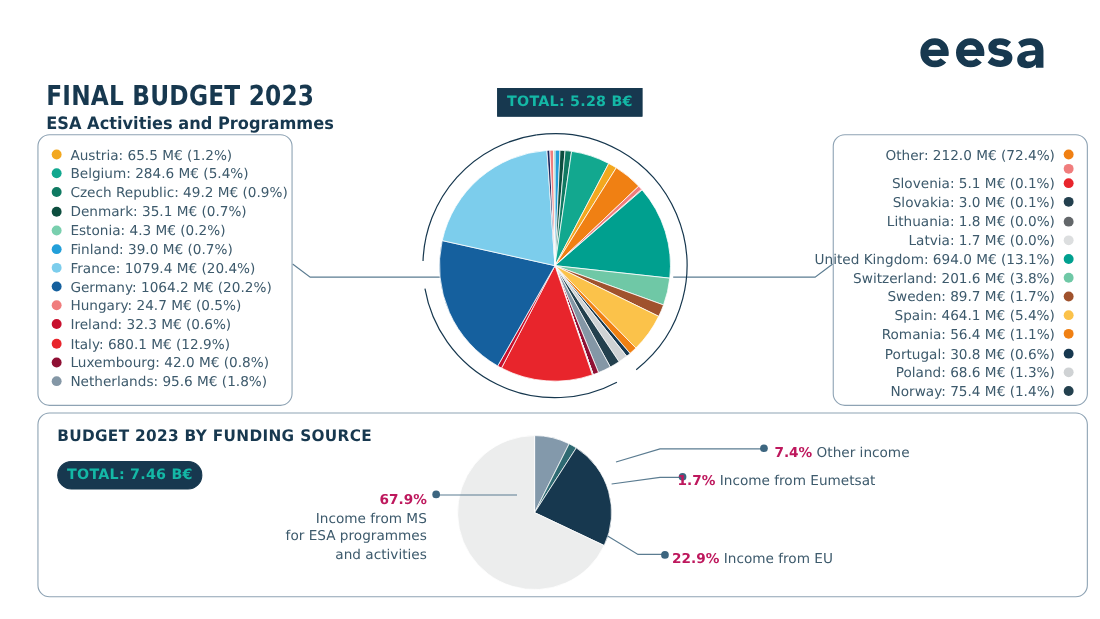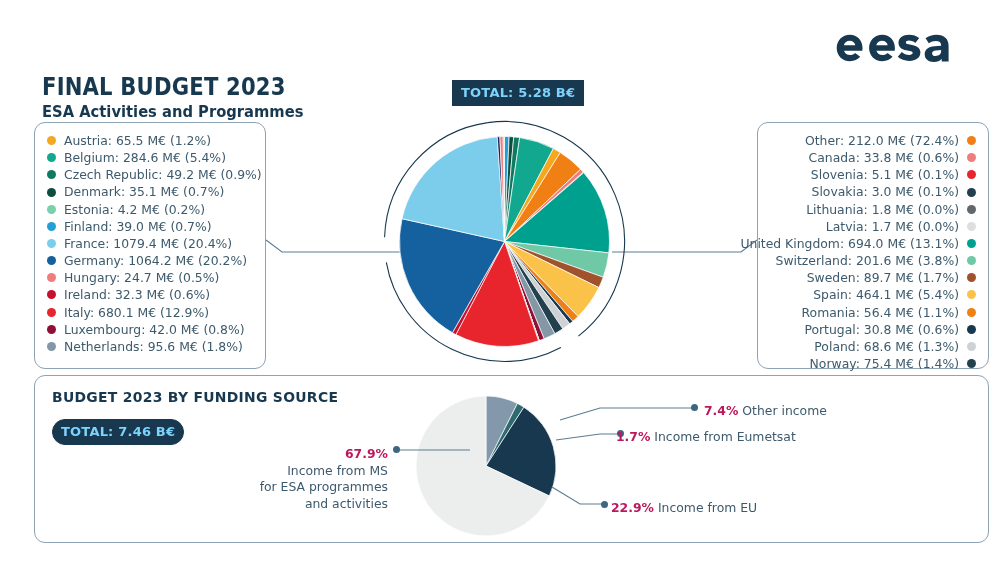--- a/index.html
+++ b/index.html
@@ -28,21 +28,21 @@
   }
   .subtitle{
     position:absolute;left:42px;top:105px;
     font-size:15.5px;font-weight:700;color:#17384f;line-height:1;
     transform:scaleX(.95);transform-origin:left center;
   }
 
   
   .badge{
     position:absolute;
-    background:#17384f;color:#7dd3fc;
+    background:#17384f;color:#14b8a6;
     font-size:13px;font-weight:700;
     padding:4px 8px 5px 8px;
     letter-spacing:.2px;
     border:1px solid #17384f;
     white-space:nowrap;
   }
   #badge-main{left:452px;top:80px;}
   #badge-funding{left:52px;top:419px;border-radius:13px;}
 
   
@@ -139,21 +139,21 @@
         <li class="legend-item">
           <span class="dot" style="background: rgb(15, 122, 98);"></span>
           <span class="lg-text">Czech Republic: 49.2 M€ (0.9%)</span>
         </li>
         <li class="legend-item">
           <span class="dot" style="background: rgb(13, 78, 63);"></span>
           <span class="lg-text">Denmark: 35.1 M€ (0.7%)</span>
         </li>
         <li class="legend-item">
           <span class="dot" style="background: rgb(121, 207, 174);"></span>
-          <span class="lg-text">Estonia: 4.2 M€ (0.2%)</span>
+          <span class="lg-text">Estonia: 4.3 M€ (0.2%)</span>
         </li>
         <li class="legend-item">
           <span class="dot" style="background: rgb(34, 159, 217);"></span>
           <span class="lg-text">Finland: 39.0 M€ (0.7%)</span>
         </li>
         <li class="legend-item">
           <span class="dot" style="background: rgb(124, 205, 236);"></span>
           <span class="lg-text">France: 1079.4 M€ (20.4%)</span>
         </li>
         <li class="legend-item">
@@ -183,21 +183,20 @@
       </ul>
   </div>
 
   <div class="panel" id="panel-right">
     <ul class="legend-list" id="legend-right-list">
         <li class="legend-item">
           <span class="lg-text">Other: 212.0 M€ (72.4%)</span>
           <span class="dot" style="background: rgb(240, 128, 19);"></span>
         </li>
         <li class="legend-item">
-          <span class="lg-text">Canada: 33.8 M€ (0.6%)</span>
           <span class="dot" style="background: rgb(240, 125, 125);"></span>
         </li>
         <li class="legend-item">
           <span class="lg-text">Slovenia: 5.1 M€ (0.1%)</span>
           <span class="dot" style="background: rgb(232, 37, 44);"></span>
         </li>
         <li class="legend-item">
           <span class="lg-text">Slovakia: 3.0 M€ (0.1%)</span>
           <span class="dot" style="background: rgb(35, 64, 78);"></span>
         </li>

